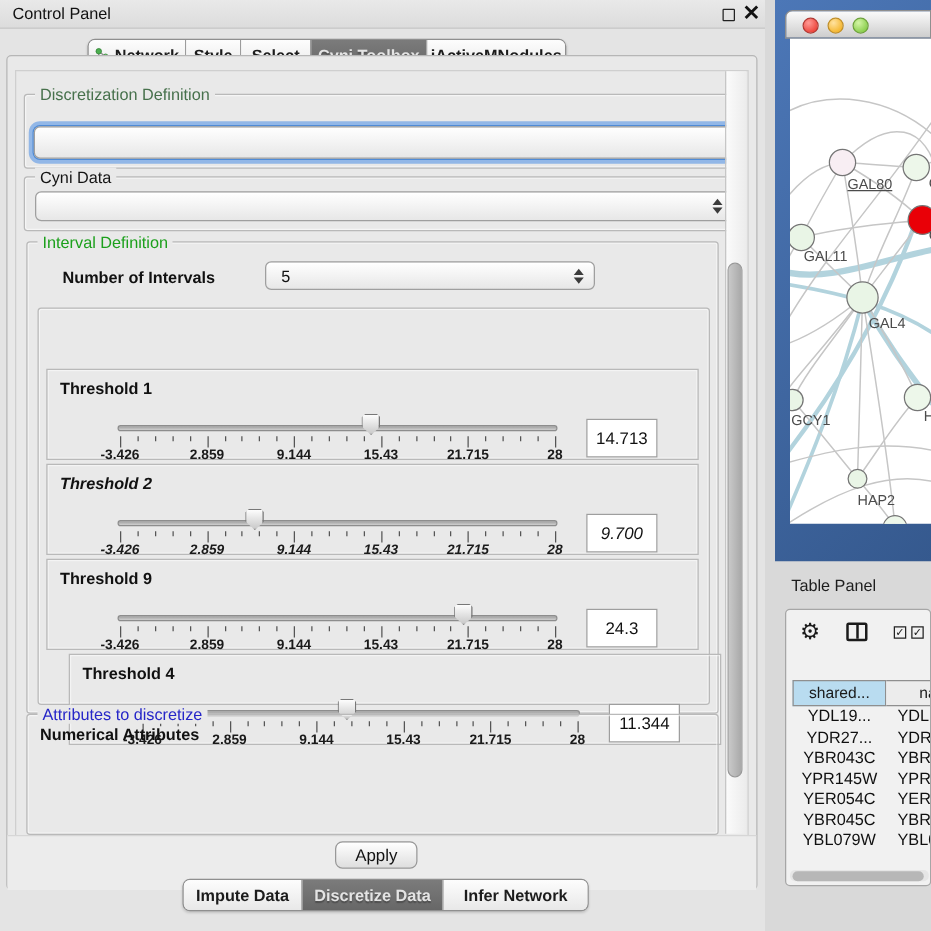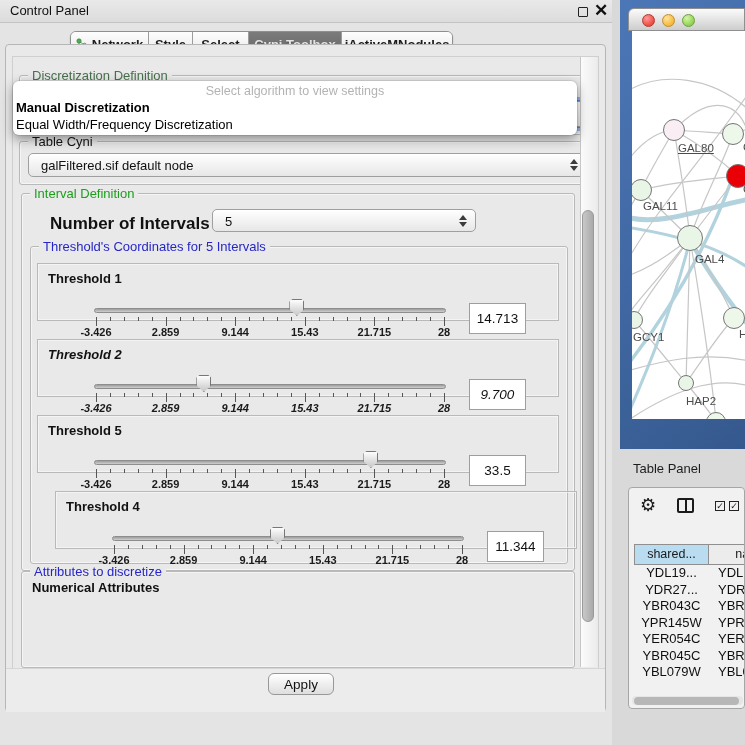--- a/index.html
+++ b/index.html
@@ -36,21 +36,21 @@
   .stepper{position:absolute;right:8px;top:50%;transform:translateY(-50%);width:9px;height:14px;}
   .stepper:before,.stepper:after{content:"";position:absolute;left:50%;transform:translateX(-50%);border-left:4px solid transparent;border-right:4px solid transparent;}
   .stepper:before{top:1px;border-bottom:5px solid #3c3c3c;}
   .stepper:after{bottom:1px;border-top:5px solid #3c3c3c;}
   .focus-ring{box-shadow:0 0 0 1px #4f8bd6,0 0 0 4px rgba(116,166,230,.75);}
   
   .popup{left:13px;top:81px;width:564px;height:54px;background:#fff;border-radius:6px;box-shadow:0 4px 12px rgba(0,0,0,.42),0 0 0 1px rgba(0,0,0,.08);z-index:50;}
   .popup-hint{position:absolute;left:0;right:0;top:3px;text-align:center;font-size:12.5px;color:#b3b3b3;}
   .popup-item{position:absolute;left:3px;font-size:13px;color:#000;white-space:nowrap;}
   
-  .th-box{left:34px;width:522px;height:58px;border:1px solid #b9b9b9;box-shadow:inset 0 0 0 1px rgba(255,255,255,.5);box-sizing:border-box;}
+  .th-box{left:34px;width:522px;height:73px;border:1px solid #b9b9b9;box-shadow:inset 0 0 0 1px rgba(255,255,255,.5);box-sizing:border-box;margin-top:32px;}
   .th-label{position:absolute;left:10px;top:7px;font-size:13px;font-weight:bold;color:#111;}
   .sl-track{position:absolute;left:56px;top:44px;width:352px;height:5px;border-radius:3px;background:linear-gradient(#9d9d9d,#cfcfcf);border:1px solid #8d8d8d;box-sizing:border-box;}
   .sl-thumb{position:absolute;top:35px;width:15px;height:17px;background:linear-gradient(#fdfdfd,#c9c9c9);border:1px solid #777;box-sizing:border-box;clip-path:polygon(50% 100%,0 60%,0 16%,20% 0,80% 0,100% 16%,100% 60%);}
   .sl-ticks{position:absolute;left:56px;top:53px;width:352px;height:11px;}
   .sl-tick{position:absolute;top:0;width:1px;background:#555;}
   .sl-labels{position:absolute;left:56px;top:62px;width:352px;height:12px;}
   .sl-lab{position:absolute;transform:translateX(-50%);font-size:11px;font-weight:bold;color:#1a1a1a;white-space:nowrap;}
   .th-value{position:absolute;left:431px;top:39px;width:55px;height:29px;background:#fff;border:1px solid #9e9e9e;font-size:13.5px;color:#111;text-align:center;line-height:29px;}
   
   .attr-list{left:64px;top:608px;width:466px;height:58px;background:#fff;border:1px solid #c2c2c2;box-sizing:border-box;overflow:hidden;}
@@ -126,38 +126,36 @@
     <div class="abs cp-panel"></div>
 
     <div class="abs cp-inner">
 
       <div class="abs group" style="left:6px;top:18px;width:574px;height:58px;">
         <span class="group-title t-darkgreen">Discretization Definition</span>
         <div class="abs combo focus-ring" style="left:7px;top:25px;width:564px;height:26px;"></div>
       </div>
 
       <div class="abs group" style="left:6px;top:84px;width:574px;height:42px;">
-        <span class="group-title t-black">Table Cyni</span>
+        <span class="group-title t-black">Cyni Data</span>
         <div class="abs combo" style="left:8px;top:11px;width:559px;height:24px;">
-          <span class="ctext">galFiltered.sif default node</span>
           <span class="stepper"></span>
         </div>
       </div>
 
       <div class="abs group" style="left:8px;top:136px;width:552px;height:376px;">
         <span class="group-title t-green">Interval Definition</span>
 
-        <div class="abs" style="left:28px;top:20px;font-size:17px;font-weight:bold;color:#111;">Number of Intervals</div>
+        <div class="abs" style="left:28px;top:20px;font-size:13px;font-weight:bold;color:#111;">Number of Intervals</div>
         <div class="abs combo" style="left:190px;top:15px;width:264px;height:23px;">
           <span class="ctext">5</span>
           <span class="stepper"></span>
         </div>
 
         <div class="abs group" style="left:8px;top:52px;width:536px;height:316px;">
-          <span class="group-title t-blue">Threshold's Coordinates for 5 Intervals</span>
 
           <div class="abs th-box threshold-box" style="left:6px;top:16px;">
             <span class="th-label">Threshold 1</span>
             <div class="sl-track"></div>
             <div class="sl-thumb" style="left: 251.365px;"></div>
             <div class="sl-ticks">
                 <div class="sl-tick" style="left: 2px; height: 9px;"></div>
                 <div class="sl-tick" style="left: 15.92px; height: 4px;"></div>
                 <div class="sl-tick" style="left: 29.84px; height: 4px;"></div>
                 <div class="sl-tick" style="left: 43.76px; height: 4px;"></div>
@@ -232,21 +230,21 @@
                 <span class="sl-lab" style="left: 71.6px;">2.859</span>
                 <span class="sl-lab" style="left: 141.2px;">9.144</span>
                 <span class="sl-lab" style="left: 210.8px;">15.43</span>
                 <span class="sl-lab" style="left: 280.4px;">21.715</span>
                 <span class="sl-lab" style="left: 350px;">28</span>
               </div>
             <div class="th-value">9.700</div>
           </div>
 
           <div class="abs th-box threshold-box" style="left:6px;top:168px;">
-            <span class="th-label">Threshold 5</span>
+            <span class="th-label">Threshold 9</span>
             <div class="sl-track"></div>
             <div class="sl-thumb" style="left: 325.414px;"></div>
             <div class="sl-ticks">
                 <div class="sl-tick" style="left: 2px; height: 9px;"></div>
                 <div class="sl-tick" style="left: 15.92px; height: 4px;"></div>
                 <div class="sl-tick" style="left: 29.84px; height: 4px;"></div>
                 <div class="sl-tick" style="left: 43.76px; height: 4px;"></div>
                 <div class="sl-tick" style="left: 57.68px; height: 4px;"></div>
                 <div class="sl-tick" style="left: 71.6px; height: 9px;"></div>
                 <div class="sl-tick" style="left: 85.52px; height: 4px;"></div>
@@ -271,21 +269,21 @@
                 <div class="sl-tick" style="left: 350px; height: 9px;"></div>
               </div>
             <div class="sl-labels">
                 <span class="sl-lab" style="left: 2px;">-3.426</span>
                 <span class="sl-lab" style="left: 71.6px;">2.859</span>
                 <span class="sl-lab" style="left: 141.2px;">9.144</span>
                 <span class="sl-lab" style="left: 210.8px;">15.43</span>
                 <span class="sl-lab" style="left: 280.4px;">21.715</span>
                 <span class="sl-lab" style="left: 350px;">28</span>
               </div>
-            <div class="th-value">33.5</div>
+            <div class="th-value">24.3</div>
           </div>
 
           <div class="abs th-box threshold-box" style="left:24px;top:244px;">
             <span class="th-label">Threshold 4</span>
             <div class="sl-track"></div>
             <div class="sl-thumb" style="left: 214.058px;"></div>
             <div class="sl-ticks">
                 <div class="sl-tick" style="left: 2px; height: 9px;"></div>
                 <div class="sl-tick" style="left: 15.92px; height: 4px;"></div>
                 <div class="sl-tick" style="left: 29.84px; height: 4px;"></div>
@@ -329,29 +327,35 @@
       <div class="abs group" style="left:8px;top:514px;width:552px;height:95px;">
         <span class="group-title t-blue">Attributes to discretize</span>
         <div class="abs" style="left:10px;top:8px;font-size:13px;font-weight:bold;color:#111;">Numerical Attributes</div>
       </div>
 
     </div>
 
     <div class="abs scroll-track"></div>
     <div class="abs scroll-thumb"></div>
 
-    <div class="abs popup">
-      <div class="popup-hint">Select algorithm to view settings</div>
-      <div class="popup-item" style="top:19px;font-weight:bold;">Manual Discretization</div>
-      <div class="popup-item" style="top:36px;">Equal Width/Frequency Discretization</div>
-    </div>
 
     <div class="abs apply-strip"></div>
     <div class="abs apply-btn">Apply</div>
 
+    <div class="abs bottom-tabs seg-row">
+      <div class="seg" style="width:95px;">
+          <span>Impute Data</span>
+        </div>
+      <div class="seg sel" style="width:113px;">
+          <span>Discretize Data</span>
+        </div>
+      <div class="seg" style="width:115px;">
+          <span>Infer Network</span>
+        </div>
+    </div>
   </div>
 
   <div class="abs right-bg"></div>
 
   <div class="abs net-window">
     <div class="abs mac-titlebar">
       <div class="light" style="left:13px;background:radial-gradient(circle at 35% 30%,#ff9a95,#ee4b42 70%);border:1px solid #b13a34;"></div>
       <div class="light" style="left:33px;background:radial-gradient(circle at 35% 30%,#ffe2a0,#f5b935 70%);border:1px solid #c08f2a;"></div>
       <div class="light" style="left:53px;background:radial-gradient(circle at 35% 30%,#d4f5a6,#8fd153 70%);border:1px solid #6ea23c;"></div>
     </div>

